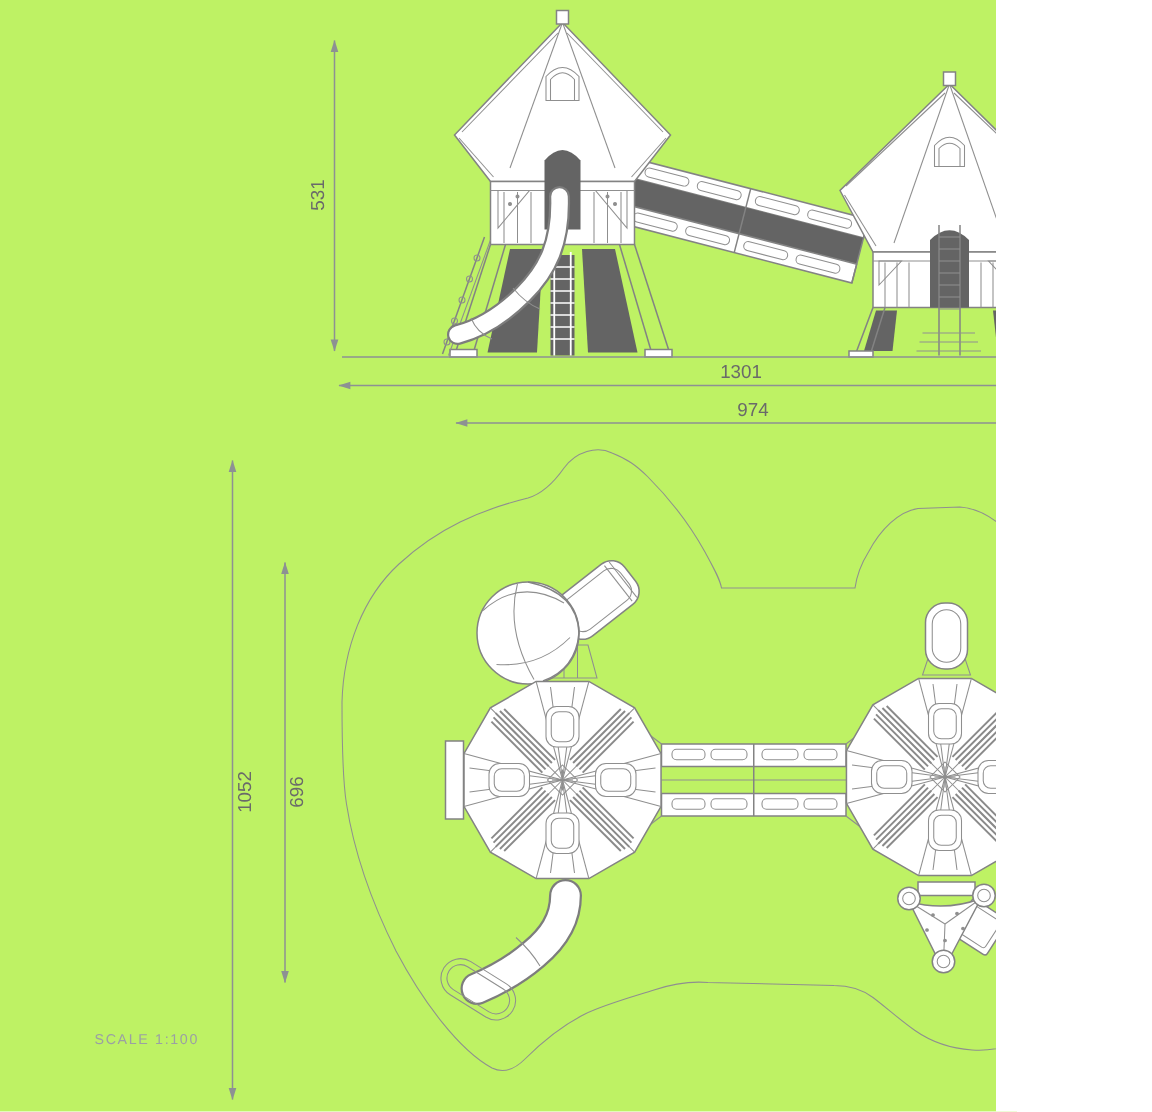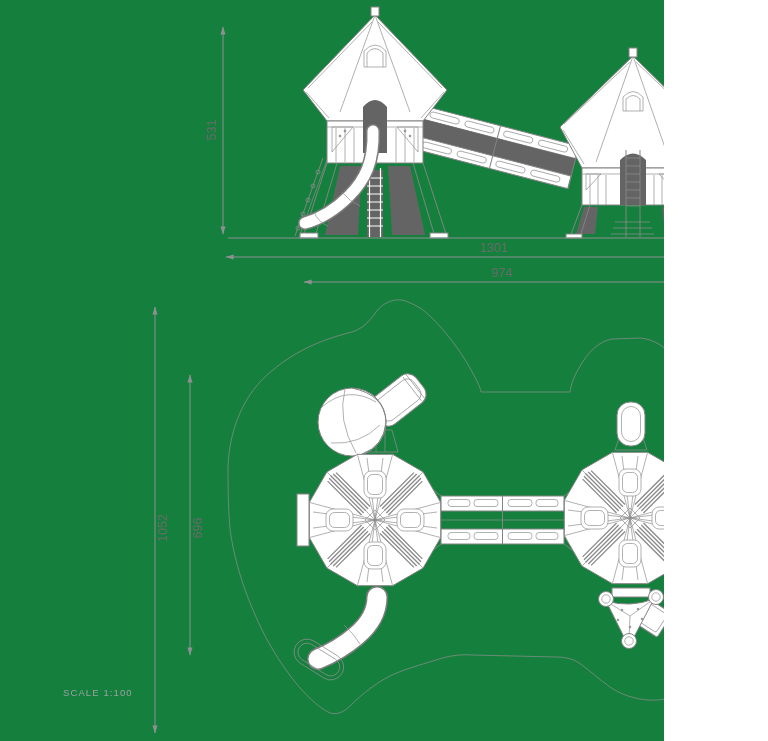--- a/index.html
+++ b/index.html
@@ -1,16 +1,16 @@
 <!DOCTYPE html>
 <html><head>
 <meta charset="utf-8">
 <style>
   html,body{margin:0;padding:0;background:#ffffff;}
-  .sheet{position:relative;width:664px;height:741px;background:#15803d;overflow:hidden;
+  .sheet{position:relative;width:664px;height:741px;background:#bef264;overflow:hidden;
          font-family:"Liberation Sans", sans-serif;}
   svg{display:block}
   .dim-text{font-family:"Liberation Sans", sans-serif;font-size:12.5px;fill:#6a6a6a;}
   .scale-text{font-family:"Liberation Sans", sans-serif;font-size:9.5px;fill:#9ba0a3;letter-spacing:1.1px;}
   .ln{stroke:#838383;stroke-width:1;fill:none;}
   .lnthin{stroke:#8f8f8f;stroke-width:.7;fill:none;}
   .lnw{stroke:#838383;stroke-width:1;fill:#ffffff;}
   .dark{fill:#646464;stroke:none;}
   .dim{stroke:#8d9193;stroke-width:1;fill:none;}
 </style>

